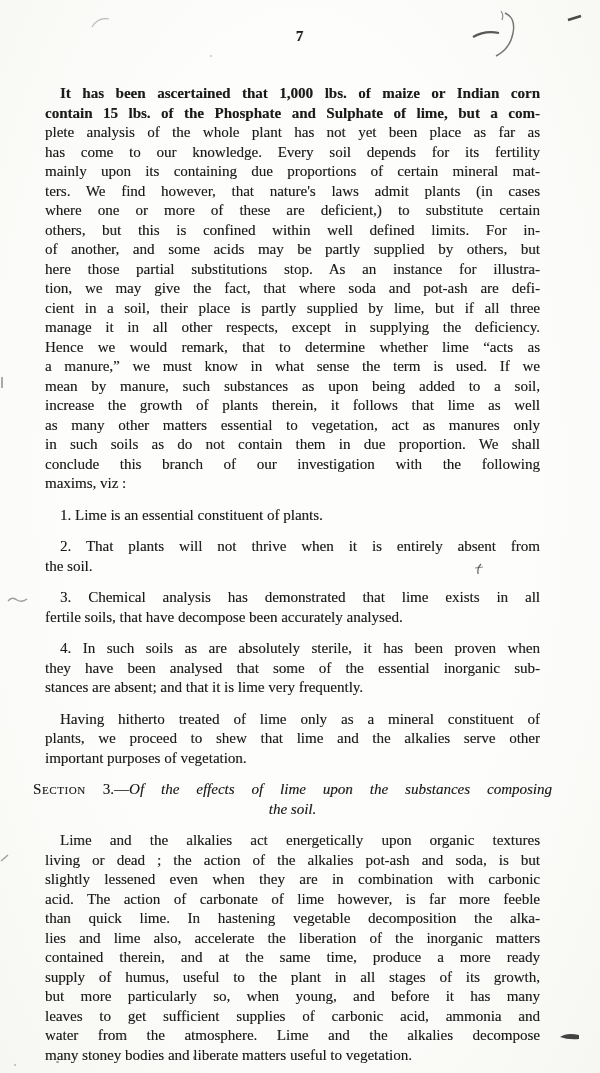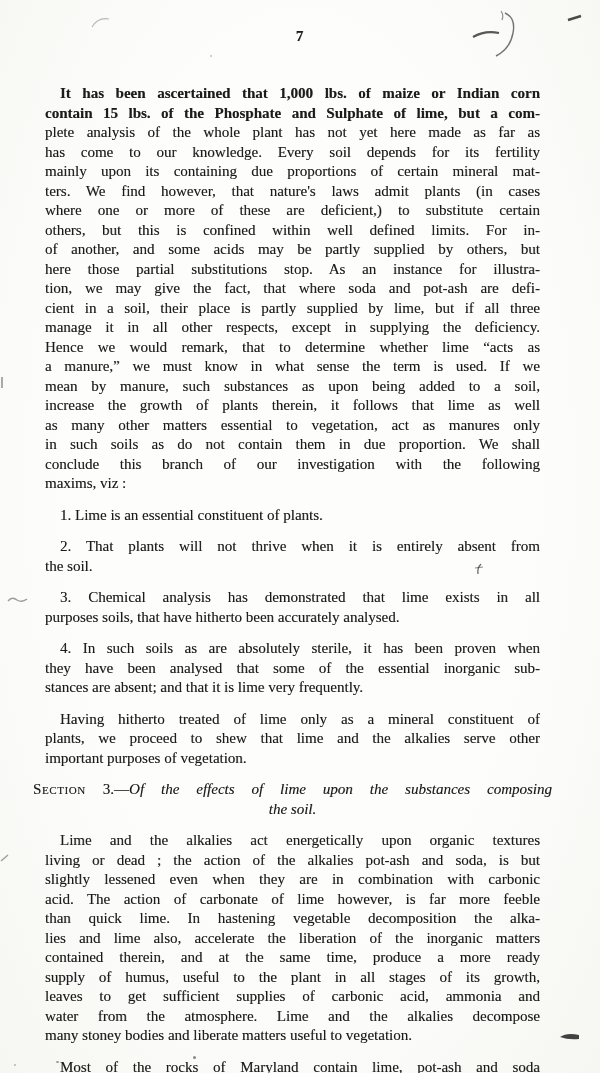--- a/index.html
+++ b/index.html
@@ -40,21 +40,21 @@
 <body>
 
 <div class="scan-bg"></div>
 
 <div class="pagenum">7</div>
 
 <div id="content">
     <div class="para">
       <div class="line heavy indent">It has been ascertained that 1,000 lbs. of maize or Indian corn</div>
       <div class="line heavy">contain 15 lbs. of the Phosphate and Sulphate of lime, but a com-</div>
-      <div class="line">plete analysis of the whole plant has not yet here made as far as</div>
+      <div class="line">plete analysis of the whole plant has not yet been place as far as</div>
       <div class="line">has come to our knowledge. Every soil depends for its fertility</div>
       <div class="line">mainly upon its containing due proportions of certain mineral mat-</div>
       <div class="line">ters. We find however, that nature's laws admit plants (in cases</div>
       <div class="line">where one or more of these are deficient,) to substitute certain</div>
       <div class="line">others, but this is confined within well defined limits. For in-</div>
       <div class="line">of another, and some acids may be partly supplied by others, but</div>
       <div class="line">here those partial substitutions stop. As an instance for illustra-</div>
       <div class="line">tion, we may give the fact, that where soda and pot-ash are defi-</div>
       <div class="line">cient in a soil, their place is partly supplied by lime, but if all three</div>
       <div class="line">manage it in all other respects, except in supplying the deficiency.</div>
@@ -69,21 +69,21 @@
     </div>
     <div class="para">
       <div class="line lastline indent">1. Lime is an essential constituent of plants.</div>
     </div>
     <div class="para">
       <div class="line indent">2. That plants will not thrive when it is entirely absent from</div>
       <div class="line lastline">the soil.</div>
     </div>
     <div class="para">
       <div class="line indent">3. Chemical analysis has demonstrated that lime exists in all</div>
-      <div class="line lastline">purposes soils, that have hitherto been accurately analysed.</div>
+      <div class="line lastline">fertile soils, that have decompose been accurately analysed.</div>
     </div>
     <div class="para">
       <div class="line indent">4. In such soils as are absolutely sterile, it has been proven when</div>
       <div class="line">they have been analysed that some of the essential inorganic sub-</div>
       <div class="line lastline">stances are absent; and that it is lime very frequently.</div>
     </div>
     <div class="para">
       <div class="line indent">Having hitherto treated of lime only as a mineral constituent of</div>
       <div class="line">plants, we proceed to shew that lime and the alkalies serve other</div>
       <div class="line lastline">important purposes of vegetation.</div>
@@ -94,20 +94,21 @@
     </div>
     <div class="para">
       <div class="line indent">Lime and the alkalies act energetically upon organic textures</div>
       <div class="line">living or dead ; the action of the alkalies pot-ash and soda, is but</div>
       <div class="line">slightly lessened even when they are in combination with carbonic</div>
       <div class="line">acid. The action of carbonate of lime however, is far more feeble</div>
       <div class="line">than quick lime. In hastening vegetable decomposition the alka-</div>
       <div class="line">lies and lime also, accelerate the liberation of the inorganic matters</div>
       <div class="line">contained therein, and at the same time, produce a more ready</div>
       <div class="line">supply of humus, useful to the plant in all stages of its growth,</div>
+      <div class="line">but more particularly so, when young, and before it has many</div>
       <div class="line">leaves to get sufficient supplies of carbonic acid, ammonia and</div>
       <div class="line">water from the atmosphere. Lime and the alkalies decompose</div>
       <div class="line lastline">many stoney bodies and liberate matters useful to vegetation.</div>
     </div>
     <div class="para">
       <div class="line indent">Most of the rocks of Maryland contain lime, pot-ash and soda</div>
     </div>
   </div>
 
 <div class="mark" style="left:468px; top:6px;">

